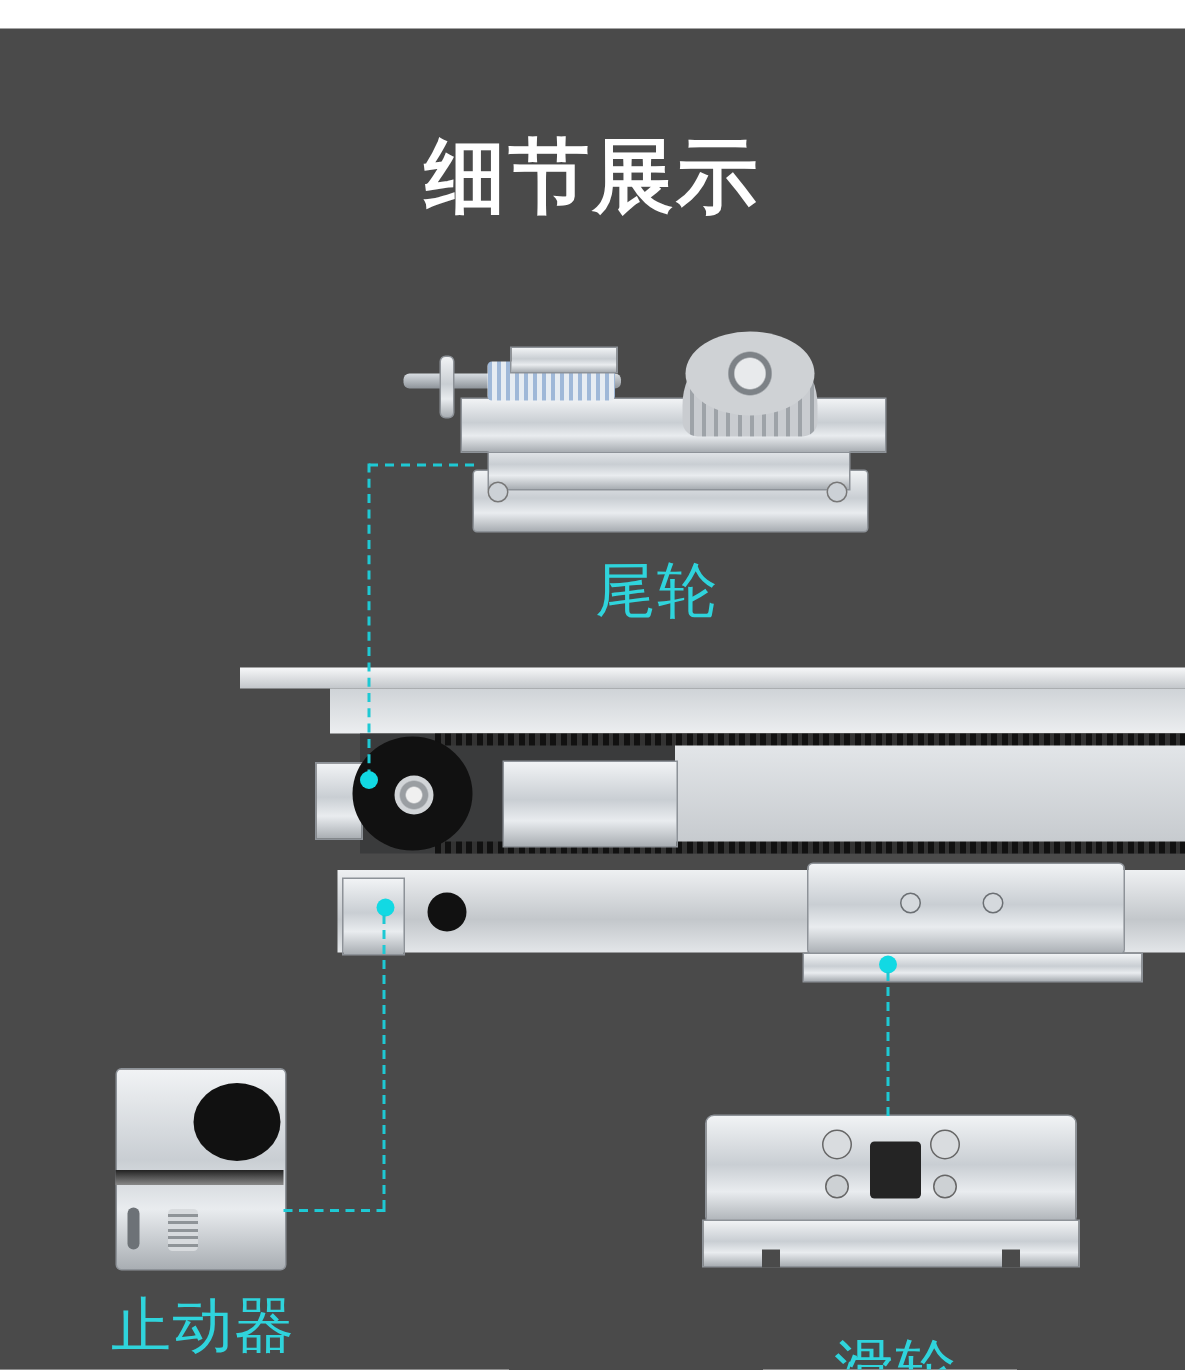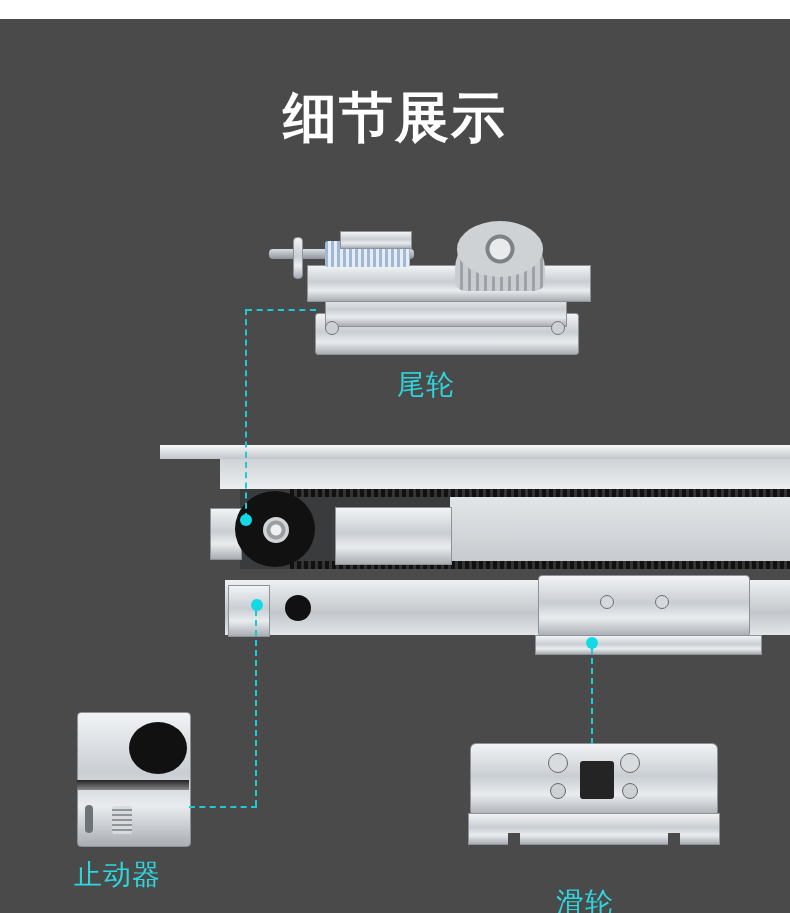--- a/index.html
+++ b/index.html
@@ -1,19 +1,19 @@
 <!DOCTYPE html>
 <html><head>
 <meta charset="utf-8">
 <style>
   html, body { margin:0; padding:0; }
   body { width:790px; height:913px; position:relative; overflow:hidden; background:#ffffff; font-family:"DejaVu Sans", sans-serif; }
   .panel { position:absolute; left:0; top:19px; width:790px; height:894px; background:#4a4a4a; }
   .title { position:absolute; left:0; top:82px; width:790px; text-align:center; color:#ffffff; font-size:54px; font-weight:bold; letter-spacing:2px; }
-  .label { position:absolute; color:#2fd4dc; font-size:28px; letter-spacing:1px; }
+  .label { position:absolute; color:#2fd4dc; font-size:40px; letter-spacing:1px; }
   .dash-v { position:absolute; width:0; border-left:2px dashed #1ec9d4; }
   .dash-h { position:absolute; height:0; border-top:2px dashed #1ec9d4; }
   .dot { position:absolute; width:12px; height:12px; border-radius:50%; background:#12d9e3; }
   
   .metal { background:linear-gradient(180deg,#f1f3f5 0%,#c9ced3 45%,#e9ecef 70%,#a9aeb3 100%); border:1px solid #8d9298; }
   .dark { background:#111; }
 </style>
 </head>
 <body>
 

